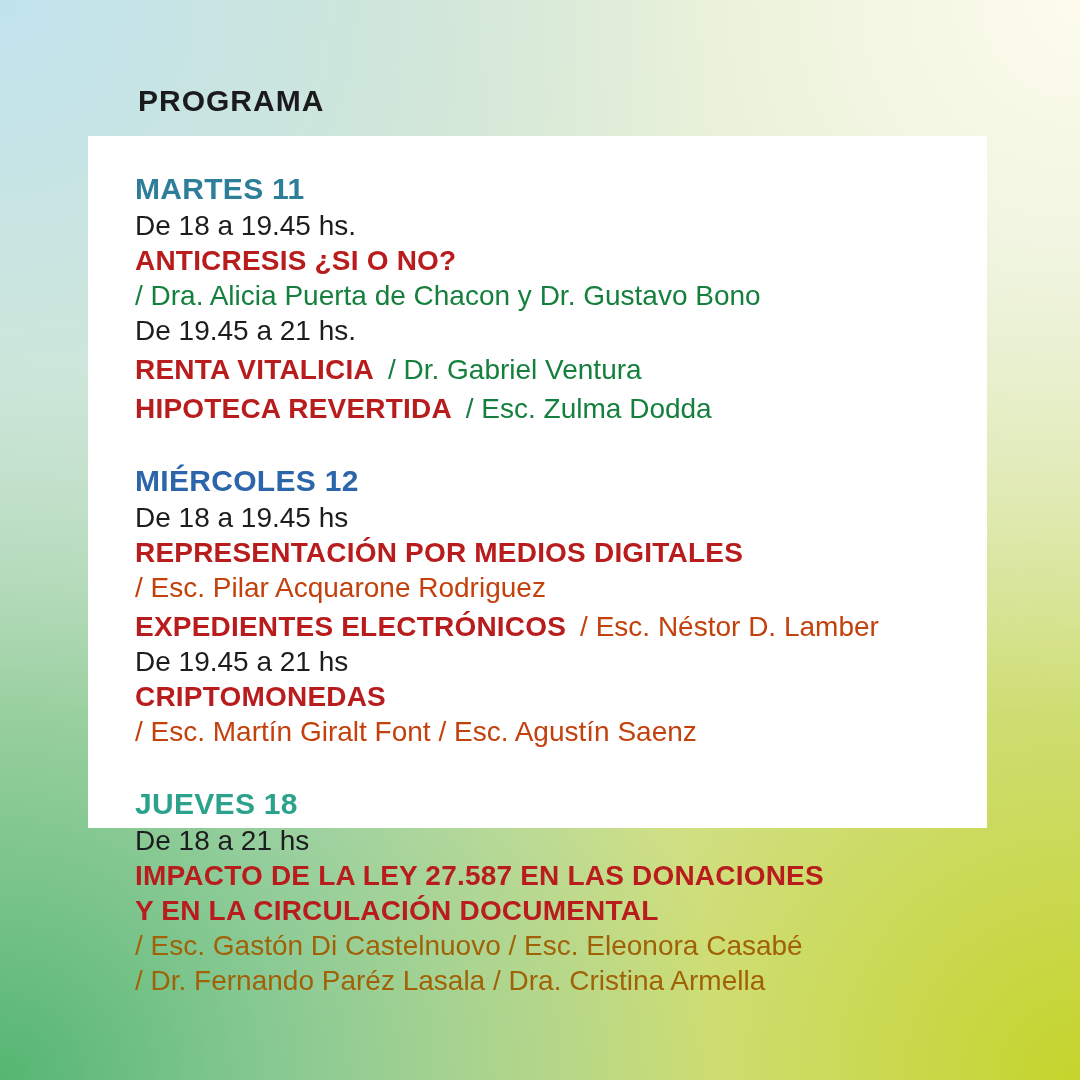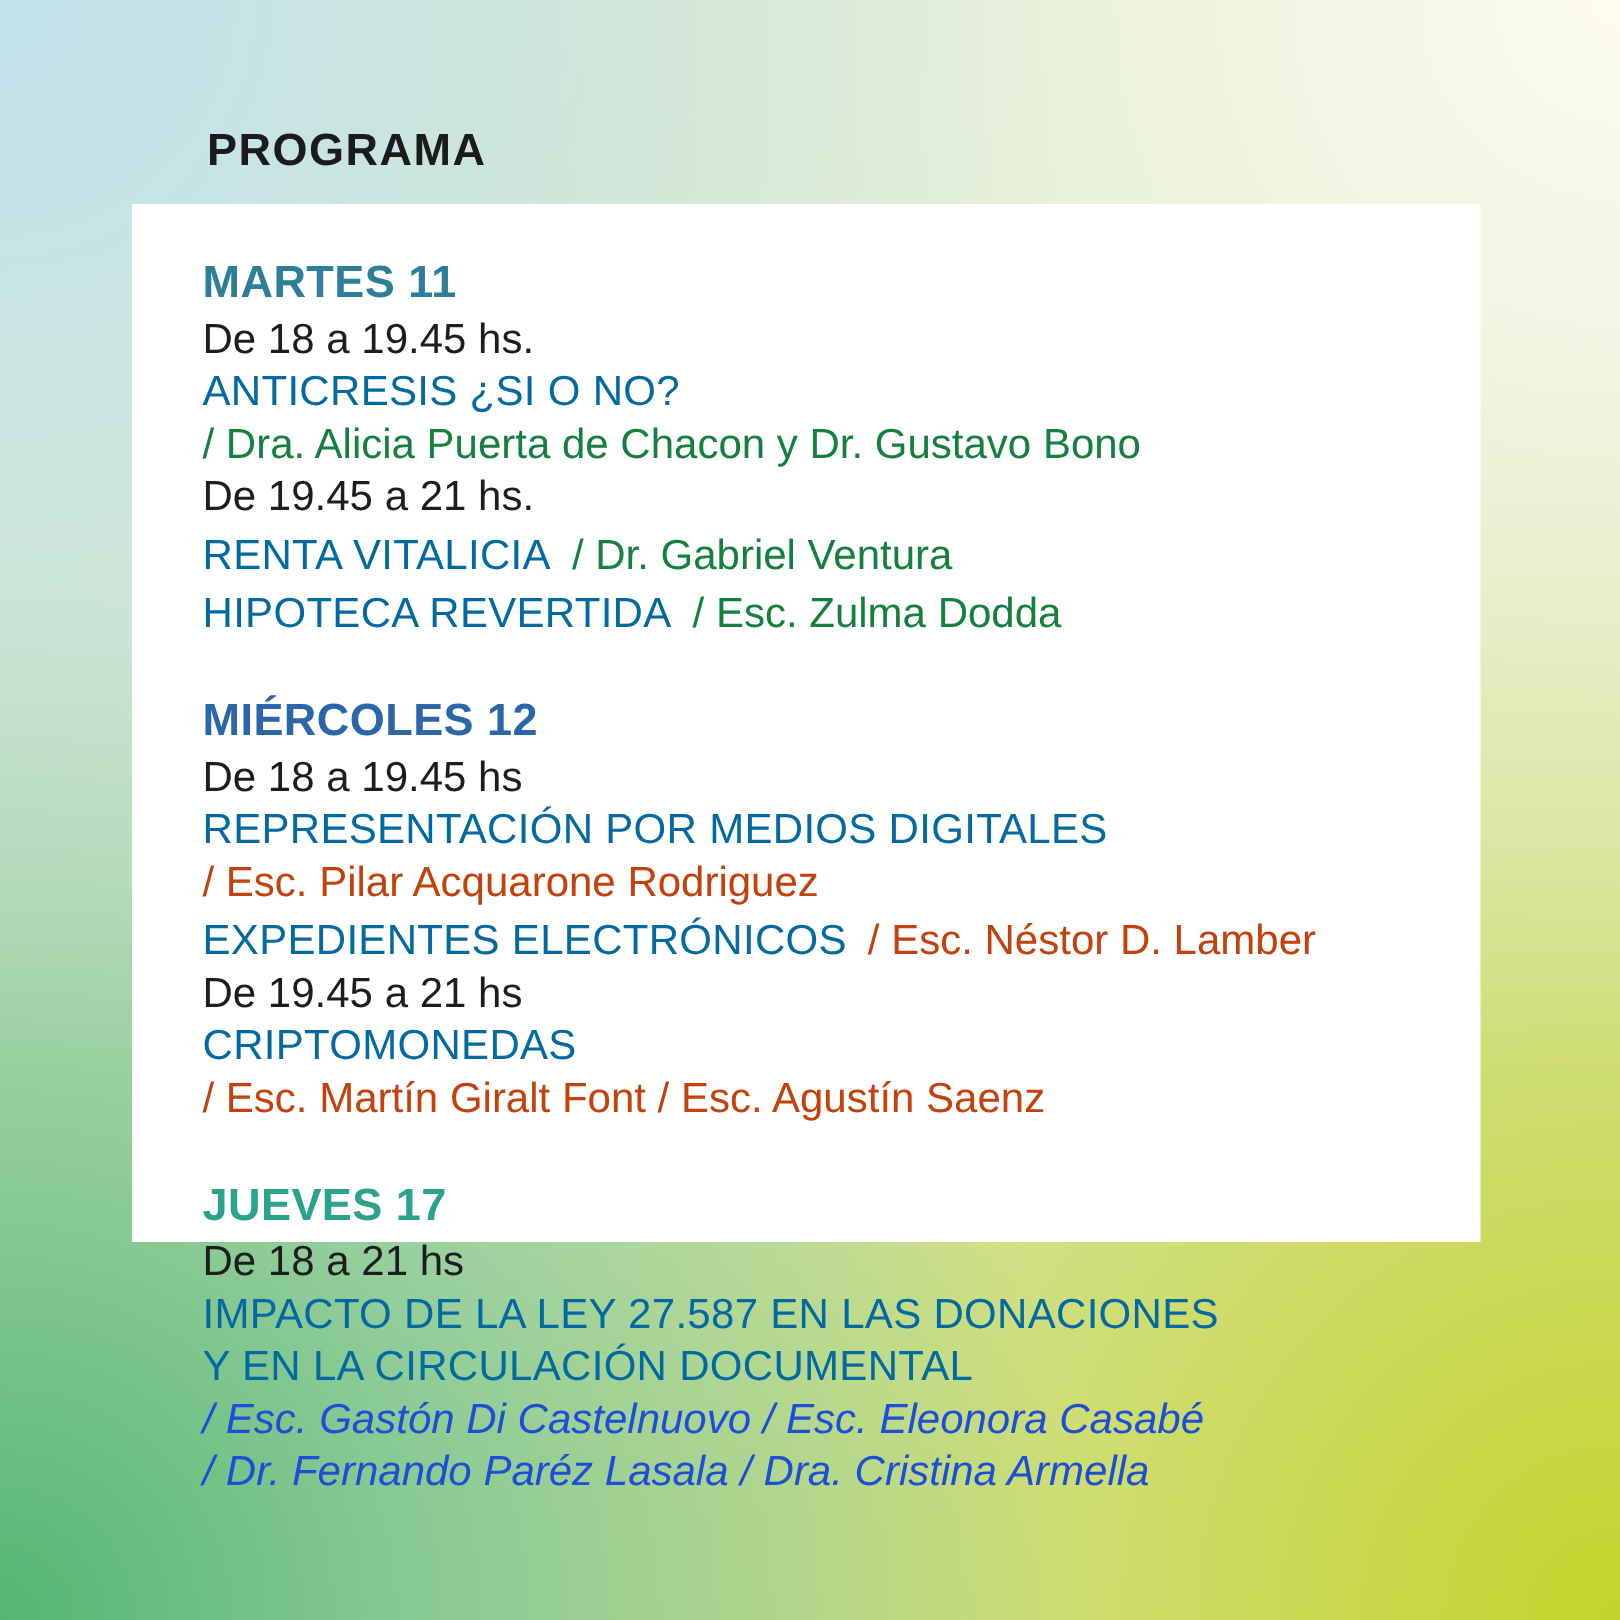--- a/index.html
+++ b/index.html
@@ -33,25 +33,25 @@
   .day-section + .day-section{margin-top:36px;}
   .day-header{
     margin:0;font-size:30px;font-weight:700;line-height:38px;letter-spacing:0.3px;
   }
   .day-martes  .day-header{color:#2d7e98;}
   .day-miercoles .day-header{color:#2a66a9;}
   .day-jueves  .day-header{color:#2ba28c;}
   .line{margin:0;font-size:28px;line-height:35px;}
   .line.inline-row{margin-top:4px;}
   .time{font-weight:400;color:#1d1d1f;}
-  .topic{font-weight:400;color:#0369a1;letter-spacing:0.2px;}
+  .topic{font-weight:700;color:#b91c1c;letter-spacing:0.2px;}
   .speakers{font-weight:400;}
   .day-martes  .speakers{color:#15803d;}
   .day-miercoles .speakers{color:#c2410c;}
-  .day-jueves  .speakers{color:#1d4ed8;font-style:italic;}
+  .day-jueves  .speakers{color:#a16207;}
   .sp-gap{margin-left:14px;text-align:right;}
 </style>
 </head>
 <body>
 
 <div class="bg"></div>
 
 <h1 class="page-title">PROGRAMA</h1>
 
 <div class="card">
@@ -71,21 +71,21 @@
     <p class="line"><span class="time">De 18 a 19.45 hs</span></p>
     <p class="line"><span class="topic">REPRESENTACIÓN POR MEDIOS DIGITALES</span></p>
     <p class="line"><span class="speakers">/ Esc. Pilar Acquarone Rodriguez</span></p>
     <p class="line inline-row"><span class="topic">EXPEDIENTES ELECTRÓNICOS</span><span class="speakers sp-gap">/ Esc. Néstor D. Lamber</span></p>
     <p class="line"><span class="time">De 19.45 a 21 hs</span></p>
     <p class="line"><span class="topic">CRIPTOMONEDAS</span></p>
     <p class="line"><span class="speakers">/ Esc. Martín Giralt Font / Esc. Agustín Saenz</span></p>
   </section>
 
   <section class="day-section day-jueves">
-    <h2 class="day-header">JUEVES 17</h2>
+    <h2 class="day-header">JUEVES 18</h2>
     <p class="line"><span class="time">De 18 a 21 hs</span></p>
     <p class="line"><span class="topic">IMPACTO DE LA LEY 27.587 EN LAS DONACIONES</span></p>
     <p class="line"><span class="topic">Y EN LA CIRCULACIÓN DOCUMENTAL</span></p>
     <p class="line"><span class="speakers">/ Esc. Gastón Di Castelnuovo / Esc. Eleonora Casabé</span></p>
     <p class="line"><span class="speakers">/ Dr. Fernando Paréz Lasala / Dra. Cristina Armella</span></p>
   </section>
 
 </div>
 
 </body></html>

